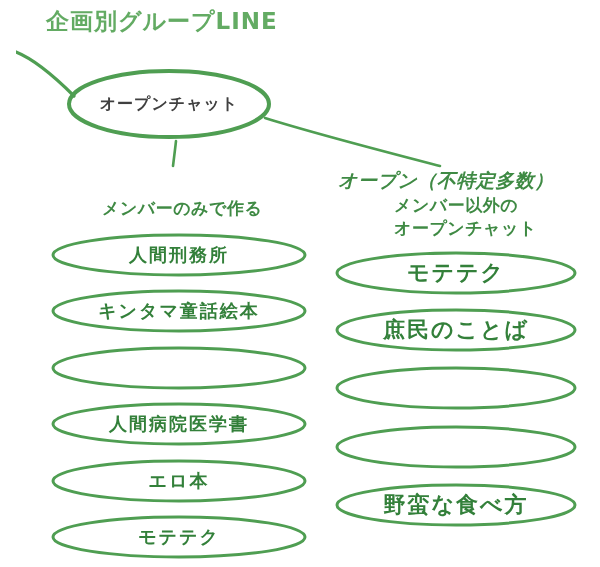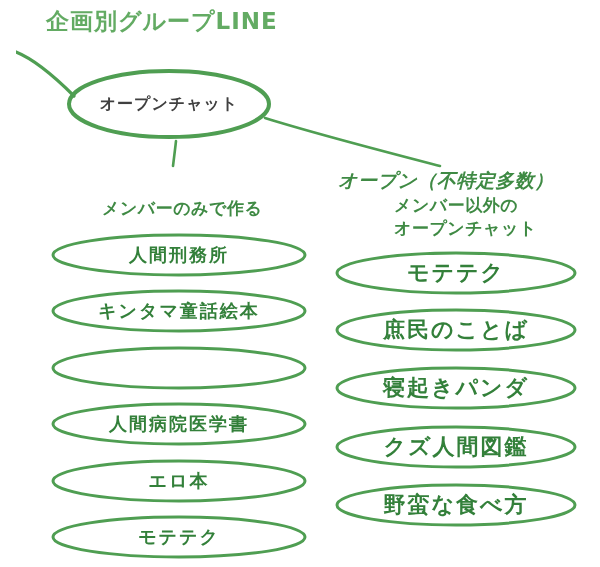--- a/index.html
+++ b/index.html
@@ -180,27 +180,25 @@
   <div class="node col-right-node" style="top:308px">
     <svg class="ell" viewBox="0 0 244 44" preserveAspectRatio="none">
       <ellipse cx="122" cy="22" rx="119" ry="20" fill="none" stroke="#4f9e52" stroke-width="3"></ellipse>
     </svg>
     <span class="node-label">庶民のことば</span>
   </div>
   <div class="node col-right-node" style="top:366px">
     <svg class="ell" viewBox="0 0 244 44" preserveAspectRatio="none">
       <ellipse cx="122" cy="22" rx="119" ry="20" fill="none" stroke="#4f9e52" stroke-width="3"></ellipse>
     </svg>
-    <span class="node-label">寝起きパンダ</span>
   </div>
   <div class="node col-right-node" style="top:425px">
     <svg class="ell" viewBox="0 0 244 44" preserveAspectRatio="none">
       <ellipse cx="122" cy="22" rx="119" ry="20" fill="none" stroke="#4f9e52" stroke-width="3"></ellipse>
     </svg>
-    <span class="node-label">クズ人間図鑑</span>
   </div>
   <div class="node col-right-node" style="top:483px">
     <svg class="ell" viewBox="0 0 244 44" preserveAspectRatio="none">
       <ellipse cx="122" cy="22" rx="119" ry="20" fill="none" stroke="#4f9e52" stroke-width="3"></ellipse>
     </svg>
     <span class="node-label">野蛮な食べ方</span>
   </div>
 
 </div>
 

